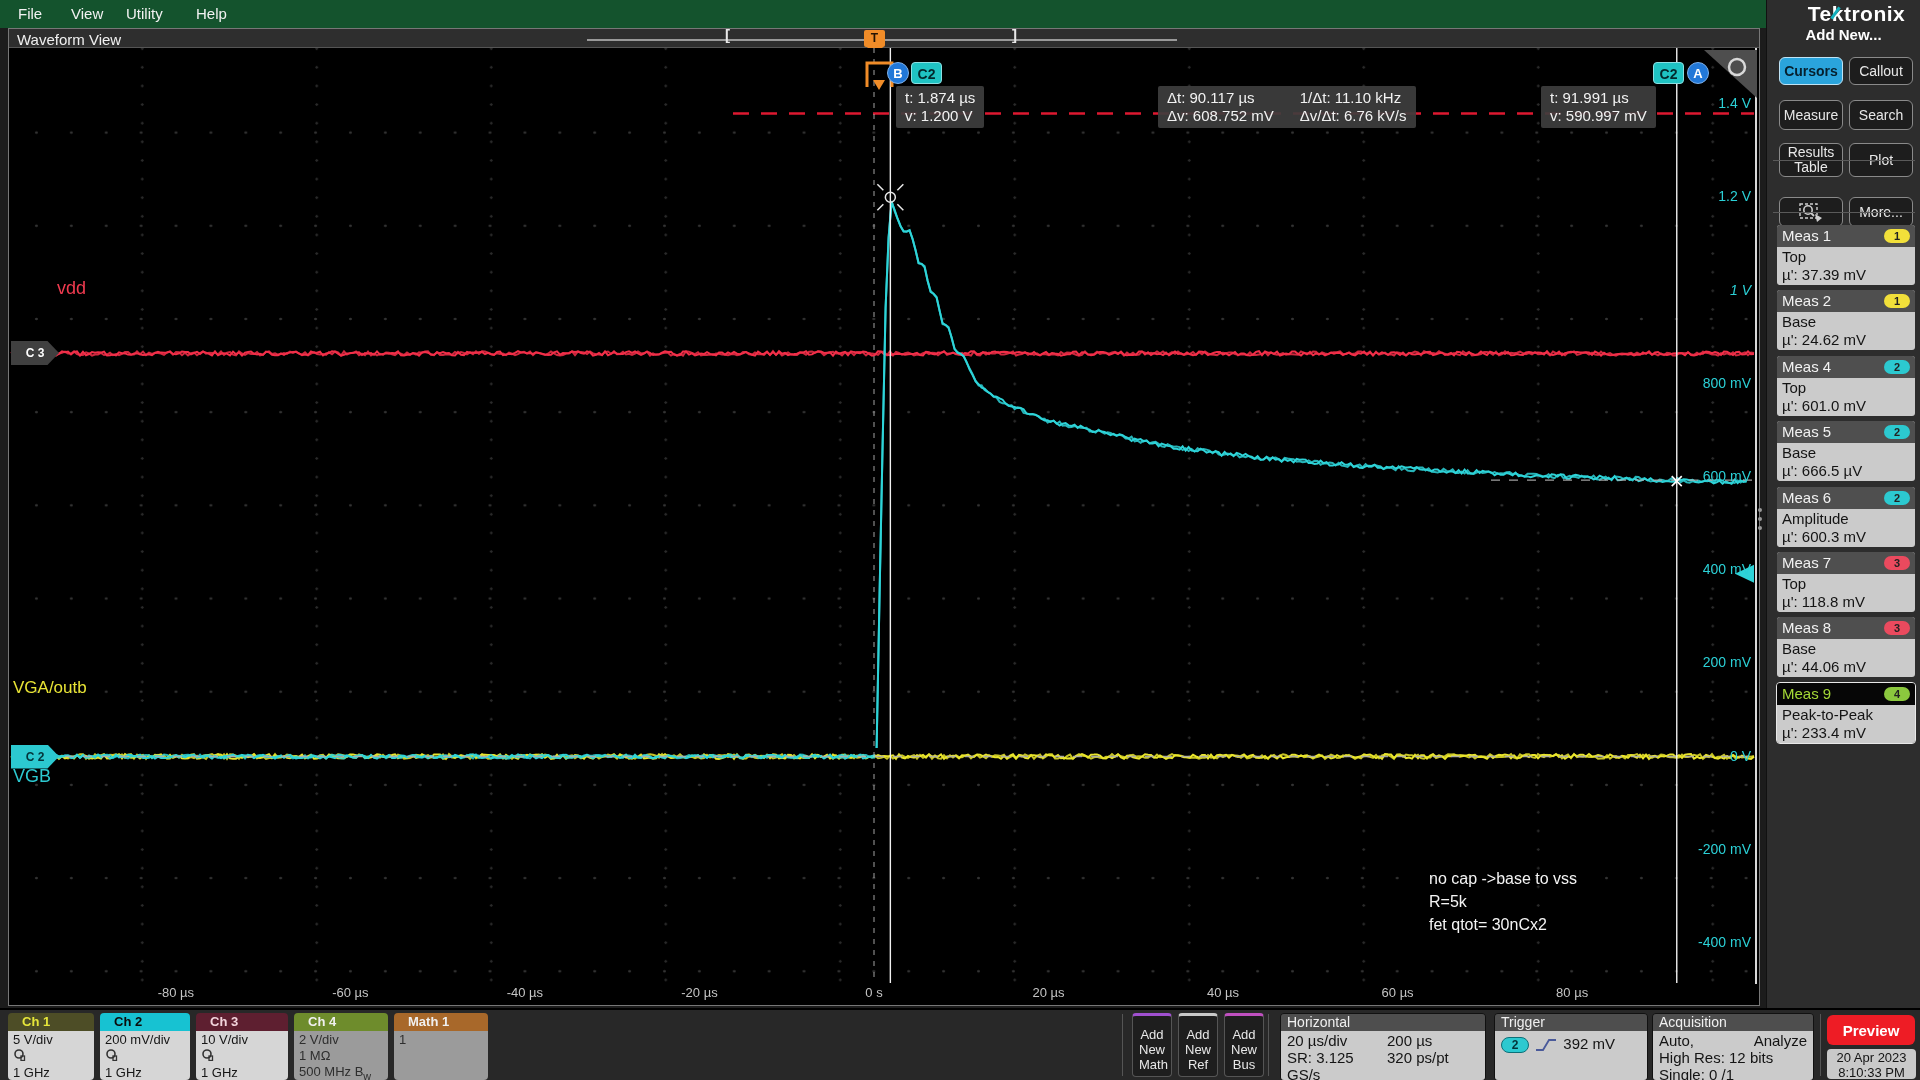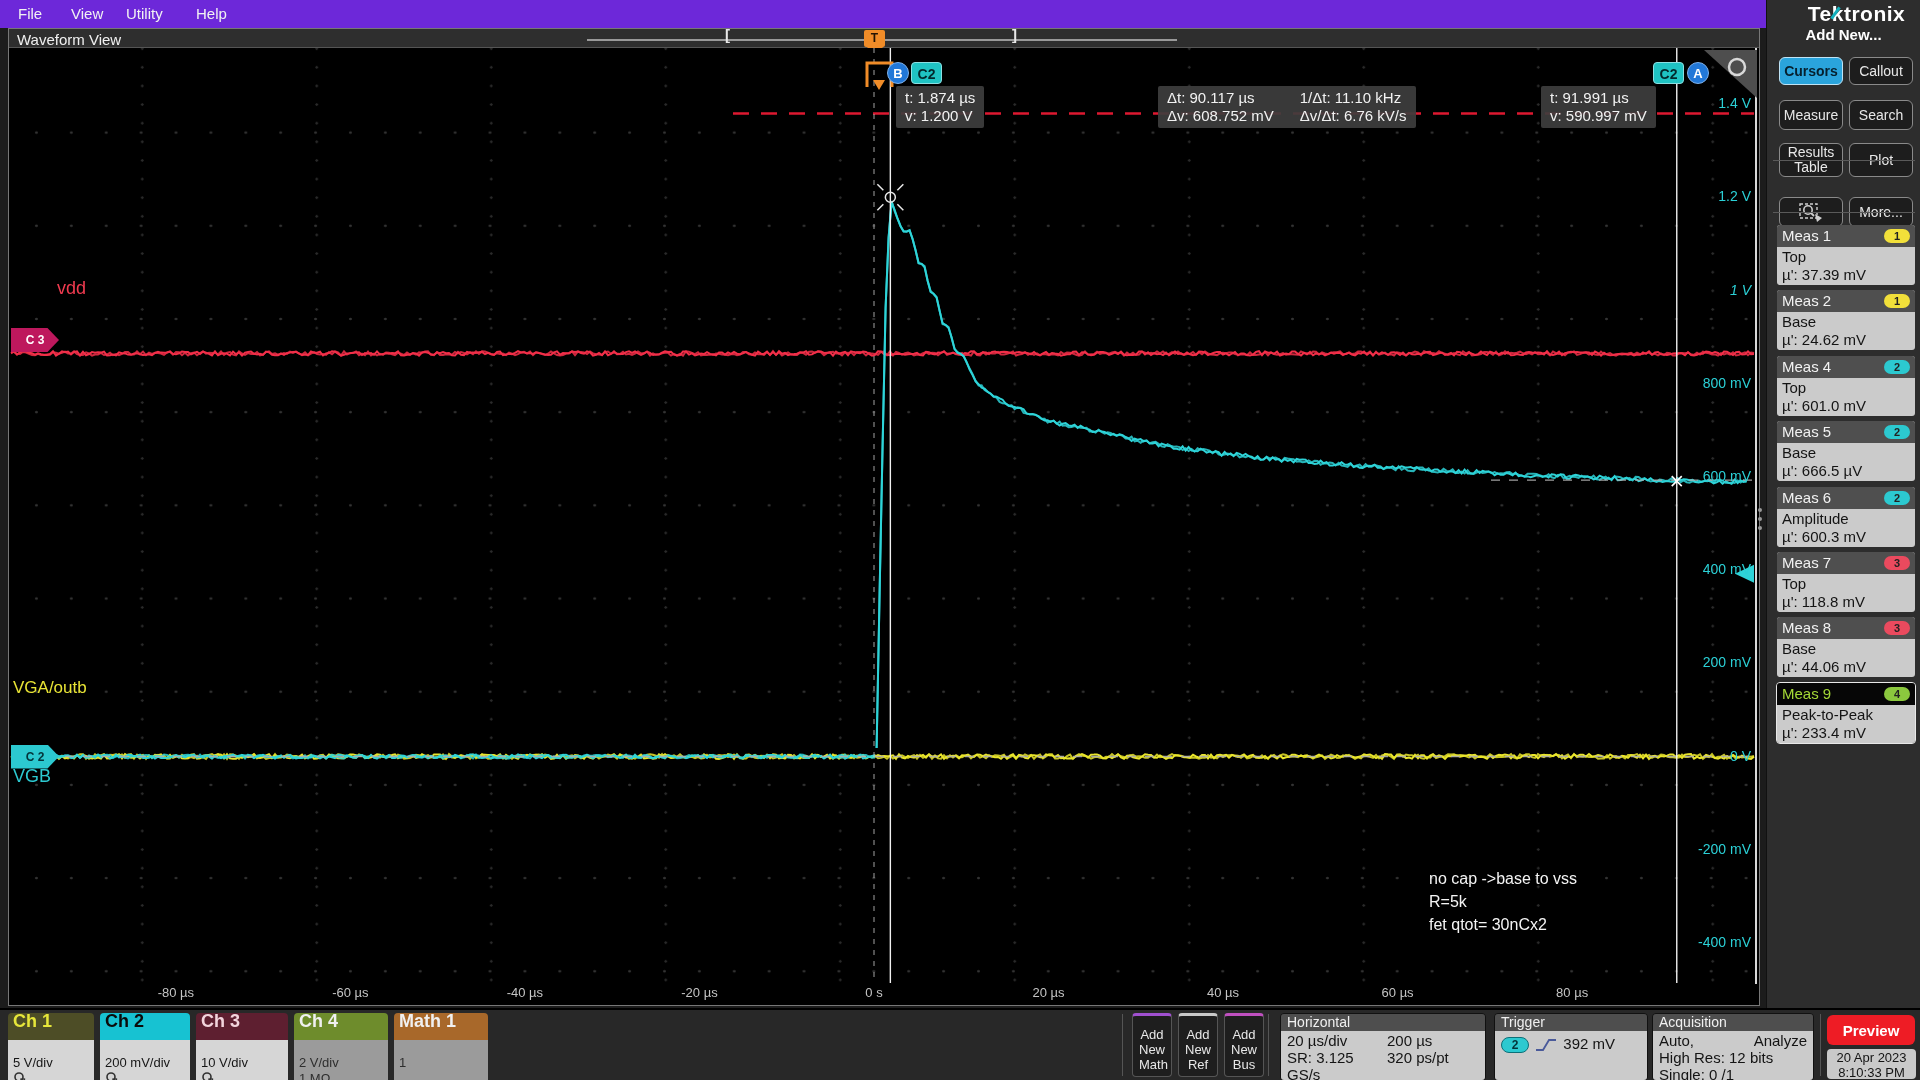--- a/index.html
+++ b/index.html
@@ -1,20 +1,20 @@
 <!DOCTYPE html>
 <html><head>
 <meta charset="utf-8">
 <style>
   html,body{margin:0;padding:0;background:#111;}
   *{box-sizing:border-box;font-family:"Liberation Sans","DejaVu Sans",sans-serif;}
   #screen{position:relative;width:1920px;height:1080px;background:#1c1c1c;overflow:hidden;}
 
   
-  #menubar{position:absolute;left:0;top:0;width:1766px;height:28px;background:#6d28d9;}
+  #menubar{position:absolute;left:0;top:0;width:1766px;height:28px;background:#14532d;}
   .menu-item{position:absolute;top:5px;color:#f2f2f2;font-size:15px;cursor:default;}
 
   
   #wave-panel{position:absolute;left:8px;top:28px;width:1752px;height:978px;background:#000;border:1px solid #777;}
   #tabbar{position:absolute;left:0;top:0;width:100%;height:19px;background:#2e2e2e;border-bottom:1px solid #555;}
   #tab-label{position:absolute;left:8px;top:2px;color:#f0f0f0;font-size:15px;}
   #nav-line{position:absolute;left:578px;top:10px;width:590px;height:2px;background:#999;}
   .nav-bracket{position:absolute;top:-3px;color:#e8e8e8;font-size:15px;font-weight:bold;}
   #trig-flag{position:absolute;left:855px;top:1px;width:21px;height:17px;background:#f08c28;color:#231303;
     font-weight:bold;font-size:12px;text-align:center;line-height:17px;border-radius:2px;}
@@ -67,22 +67,22 @@
   .meas-item.hl{outline:1px solid #e8e8e8;}
   .meas-head{height:22px;background:#4f4f4f;color:#f2f2f2;font-size:15px;line-height:22px;padding:0 5px;position:relative;}
   .meas-item.hl .meas-head{background:#060606;color:#a4d836;}
   .meas-pill{position:absolute;right:5px;top:4px;width:26px;height:14px;border-radius:8px;font-size:11px;font-weight:bold;
     color:#222;text-align:center;line-height:14px;}
   .meas-body{padding:1px 5px;color:#141414;font-size:15px;line-height:18px;}
 
   
   #bottombar{position:absolute;left:0;top:1008px;width:1920px;height:72px;background:#282828;border-top:2px solid #000;}
   .ch-badge{position:absolute;top:3px;border-radius:4px;overflow:hidden;}
-  .ch-head{height:27px;font-size:18px;font-weight:bold;padding:0 5px;line-height:17px;}
-  .ch-body{height:49px;background:#d6d6d6;color:#161616;font-size:13px;line-height:16px;padding:15px 5px;}
+  .ch-head{height:18px;font-size:13px;font-weight:bold;padding:0 14px;line-height:17px;}
+  .ch-body{height:49px;background:#d6d6d6;color:#161616;font-size:13px;line-height:16px;padding:1px 5px;}
   .ch-body.dim{background:#9b9b9b;color:#2e2e2e;}
   .vsep{position:absolute;top:4px;width:1px;height:62px;background:#555;}
 
   .addnew-btn{position:absolute;top:3px;width:40px;height:64px;background:#1e1e1e;border:1px solid #555;border-radius:4px;
     border-top:3px solid #888;color:#e8e8e8;font-size:13px;line-height:15px;text-align:center;padding-top:8px;cursor:pointer;}
 
   .info-panel{position:absolute;top:3px;border-radius:4px;overflow:hidden;border:1px solid #111;}
   .info-head{height:17px;background:#4e4e4e;color:#f0f0f0;font-size:14px;padding:0 6px;line-height:17px;}
   .info-body{background:#cbcbcb;color:#141414;font-size:15px;line-height:17px;padding:1px 6px;height:49px;}
   .hrow{display:flex;}
@@ -198,21 +198,21 @@
         <span class="ytick" style="top:252.5px;font-style:italic;">1 V</span>
         <span class="ytick" style="top:345.7px;">800 mV</span>
         <span class="ytick" style="top:438.90000000000003px;">600 mV</span>
         <span class="ytick" style="top:532.1px;">400 mV</span>
         <span class="ytick" style="top:625.3px;">200 mV</span>
         <span class="ytick" style="top:718.5px;">0 V</span>
         <span class="ytick" style="top:811.7px;">-200 mV</span>
         <span class="ytick" style="top:904.9px;">-400 mV</span>
       </div>
     <div id="chan-markers">
-        <div class="chan-marker" style="top:299px;background:#be185d;color:#ffffff;">C 3</div>
+        <div class="chan-marker" style="top:312px;background:#404040;color:#ffffff;">C 3</div>
         <div class="chan-marker" style="top:715.5px;background:#2cc9d0;color:#04343a;">C 2</div>
       </div>
     <div id="dots-handle">
         <i></i>
         <i></i>
         <i></i>
       </div>
   </div>
 
   <div id="sidebar">

